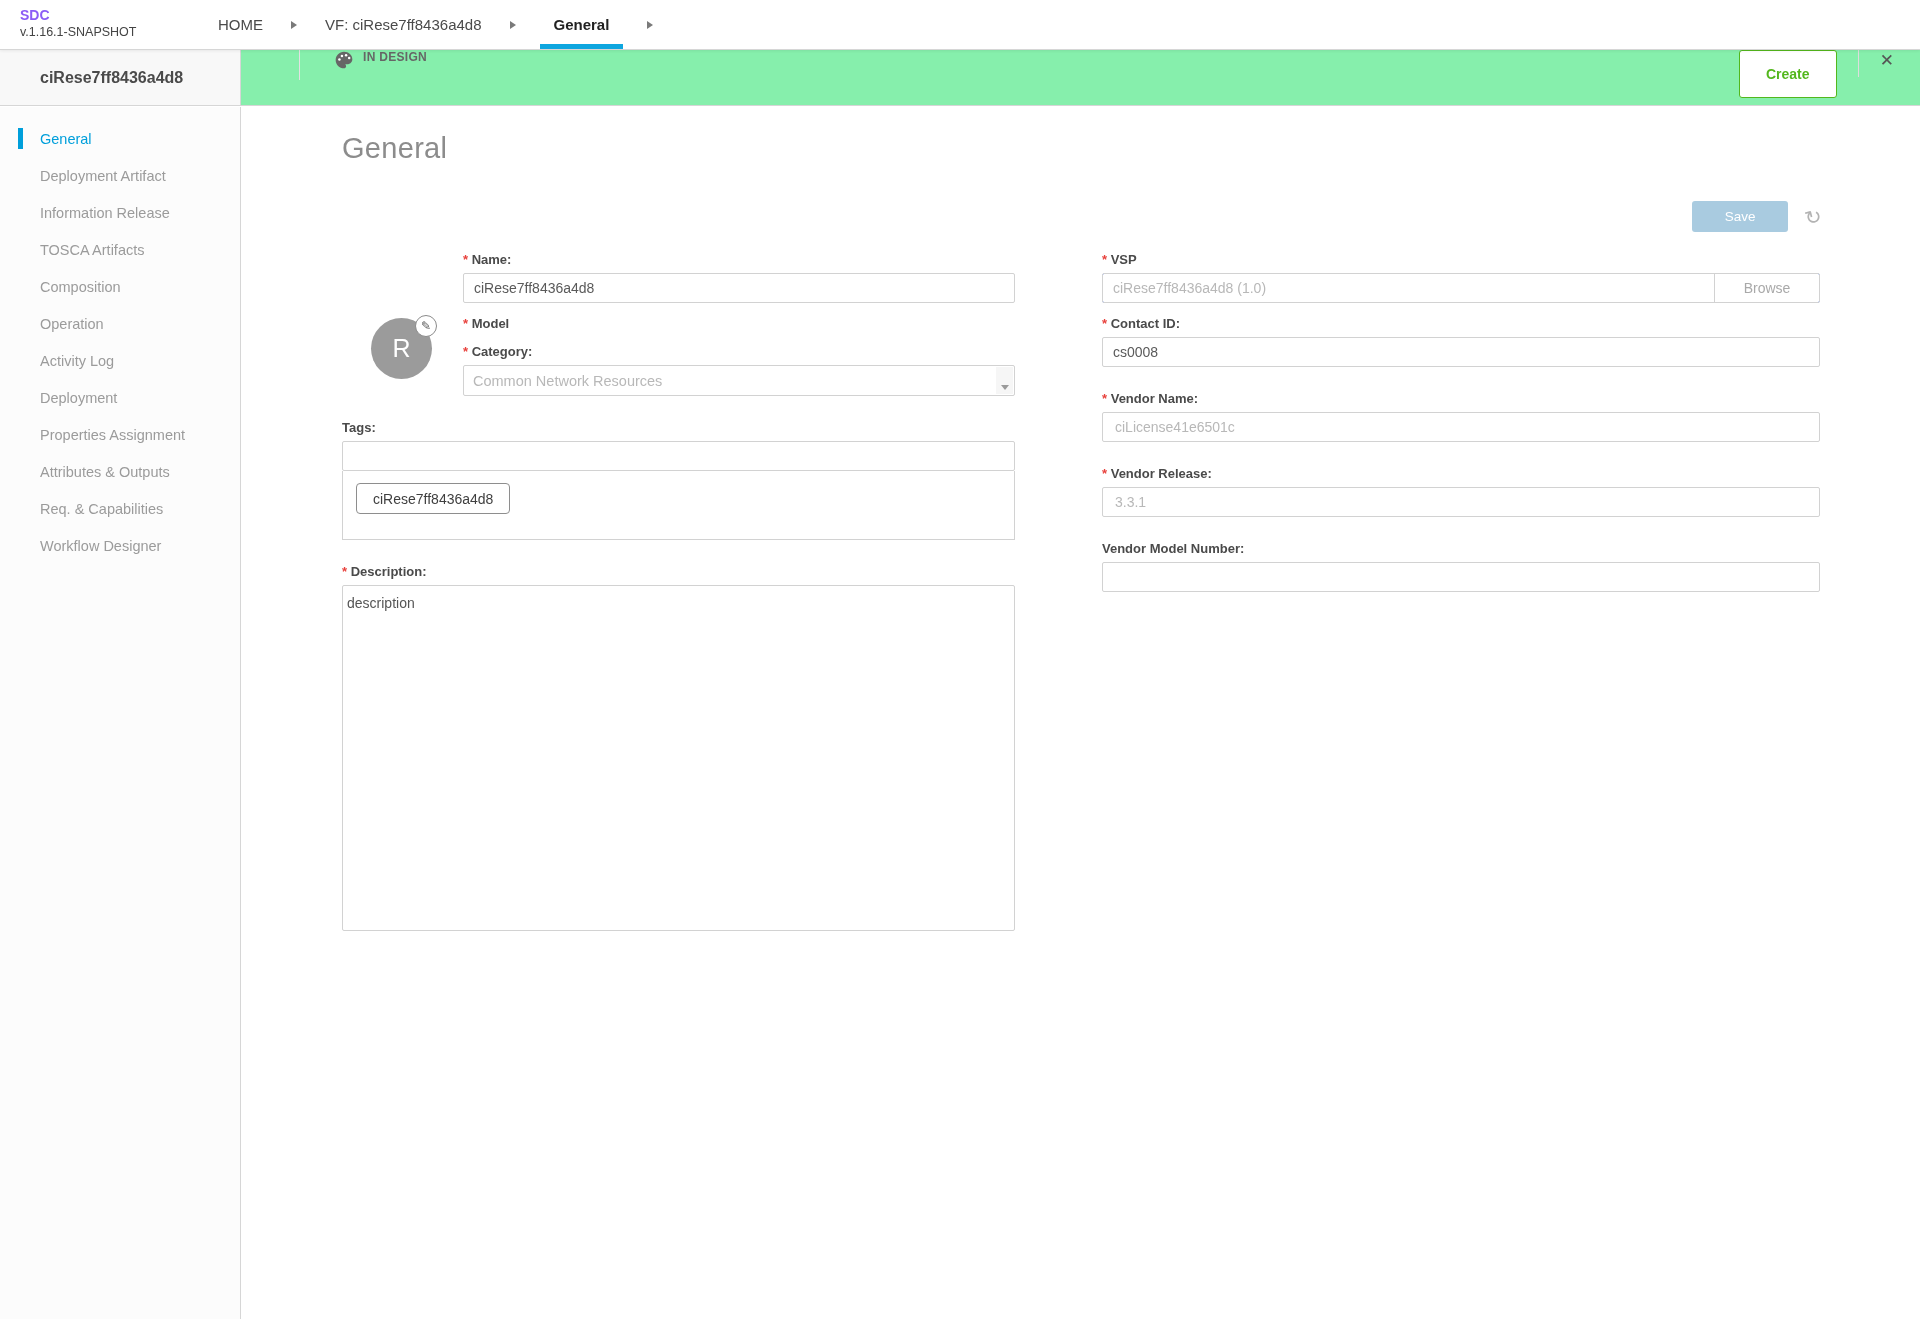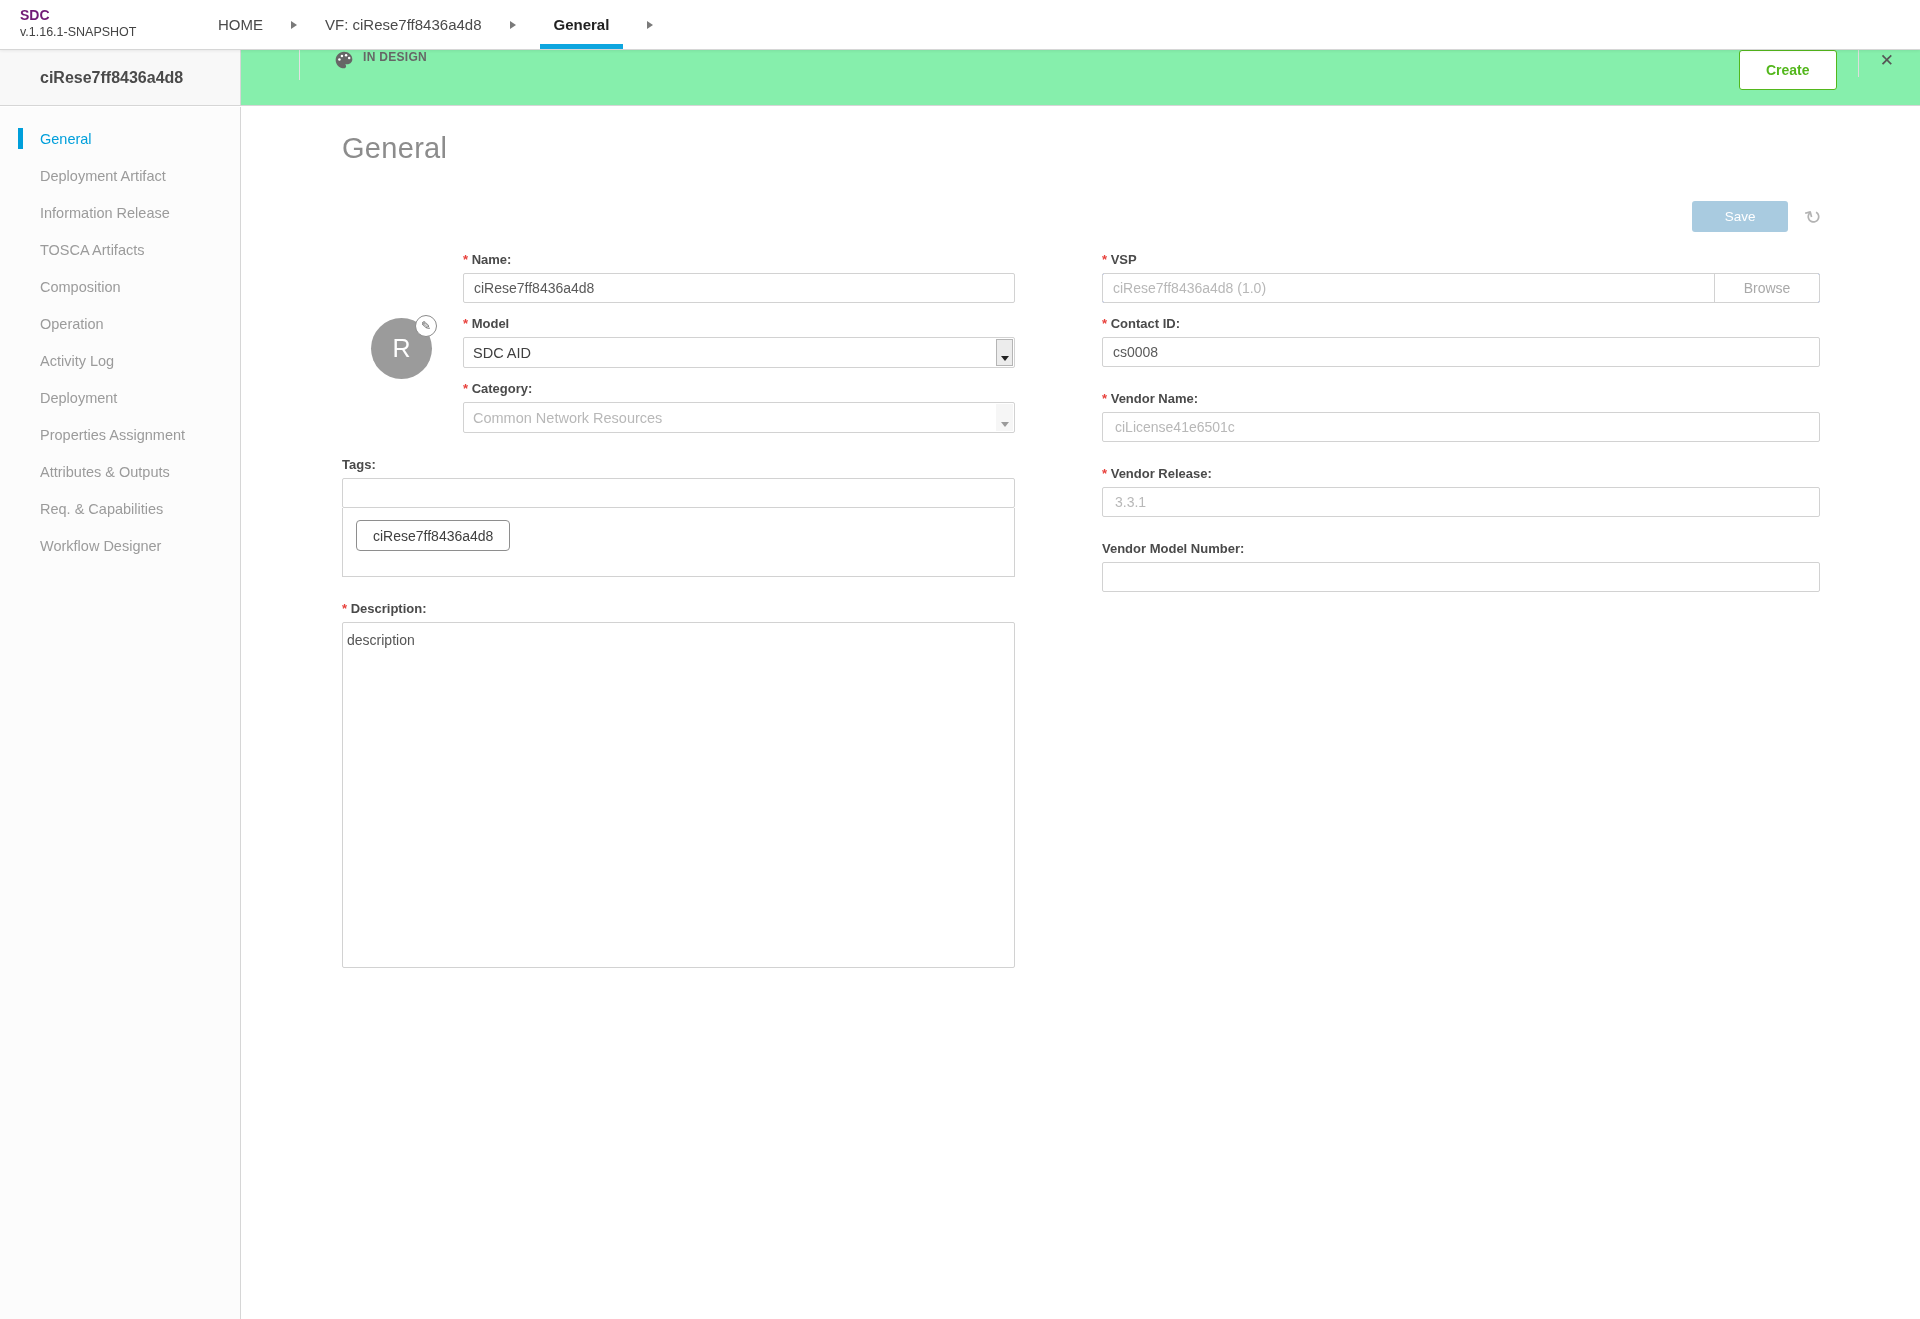--- a/index.html
+++ b/index.html
@@ -5,40 +5,40 @@
   * { margin:0; padding:0; box-sizing:border-box; }
   html,body { width:1920px; height:1319px; background:#fff;
     font-family:"Liberation Sans", sans-serif; color:#4a4a4a; overflow:hidden; }
   .page { position:relative; width:1920px; height:1319px; }
 
   
   .topbar { position:absolute; left:0; top:0; width:1920px; height:50px; background:#fff;
     border-bottom:1px solid #d6d6d6; box-shadow:0 1px 3px rgba(0,0,0,.07); z-index:5;
     display:flex; align-items:stretch; }
   .logo { position:absolute; left:20px; top:7px; line-height:1.25; }
-  .logo-name { color:#701a75; font-weight:700; font-size:14px; }
+  .logo-name { color:#8b5cf6; font-weight:700; font-size:14px; }
   .logo-version { color:#444; font-size:12.5px; }
   .tabs { display:flex; align-items:stretch; margin-left:214px; }
   .tab { display:flex; align-items:center; font-size:15px; color:#4a4a4a; padding:0 4px; cursor:pointer; }
   .tab.active { font-weight:700; color:#222; border-bottom:5px solid #0ea6df; padding:5px 14px 0 14px; }
   .crumb-sep { display:flex; align-items:center; margin:0 24px; }
   .crumb-sep i { display:block; width:0; height:0; border-left:6px solid #7a7a7a;
     border-top:4.5px solid transparent; border-bottom:4.5px solid transparent; }
 
   
   .page-header { position:absolute; left:0; top:50px; width:1920px; height:56px;
     border-bottom:1px solid #d6d6d6; display:flex; z-index:4; }
   .ph-left { width:241px; background:#f8f8f8; border-right:1px solid #d6d6d6;
     display:flex; align-items:center; padding-left:40px;
     font-weight:700; font-size:16px; color:#4a4a4a; }
   .ph-right { flex:1; display:flex; align-items:flex-start; background:#86efac; }
   .state-divider { width:1px; height:30px; background:#e2e2e2; margin-left:58px; }
   .palette-icon { margin-left:34px; display:flex; align-items:center; }
   .state-label { margin-left:9px; font-weight:700; font-size:12px; color:#666; letter-spacing:.3px; }
-  .create-btn { margin-left:auto; width:98px; height:40px; background:#fff;
+  .create-btn { margin-left:auto; width:98px; height:48px; background:#fff;
     border:1px solid #53b71c; border-radius:3px; color:#53b71c; font-weight:600; font-size:14px;
     display:flex; align-items:center; justify-content:center; cursor:pointer;
     font-family:"Liberation Sans", sans-serif; }
   .hdr-divider { width:1px; height:27px; background:#ddd; margin:0 21px; }
   .close-btn { font-size:17px; color:#555; margin-right:26px; cursor:pointer; background:none; border:none;
     font-family:"Liberation Sans", sans-serif; }
 
   
   .sidebar { position:absolute; left:0; top:107px; bottom:0; width:241px; background:#fcfcfc;
     border-right:1px solid #d6d6d6; padding-top:13px; }
@@ -183,26 +183,20 @@
         </div>
 
         <div class="fields-left">
           <div class="field req">
             <label class="field-label">Name:</label>
             <input class="txt" type="text" value="ciRese7ff8436a4d8" style="">
           </div>
 
           <div class="field req">
             <label class="field-label">Model</label>
-            <div class="select">
-              <span>SDC AID</span>
-              <span class="arrow-strip">
-                  <i></i>
-                </span>
-            </div>
           </div>
 
           <div class="field req">
             <label class="field-label">Category:</label>
             <div class="select disabled">
               <span>Common Network Resources</span>
               <span class="arrow-strip">
                   <i></i>
                 </span>
             </div>

